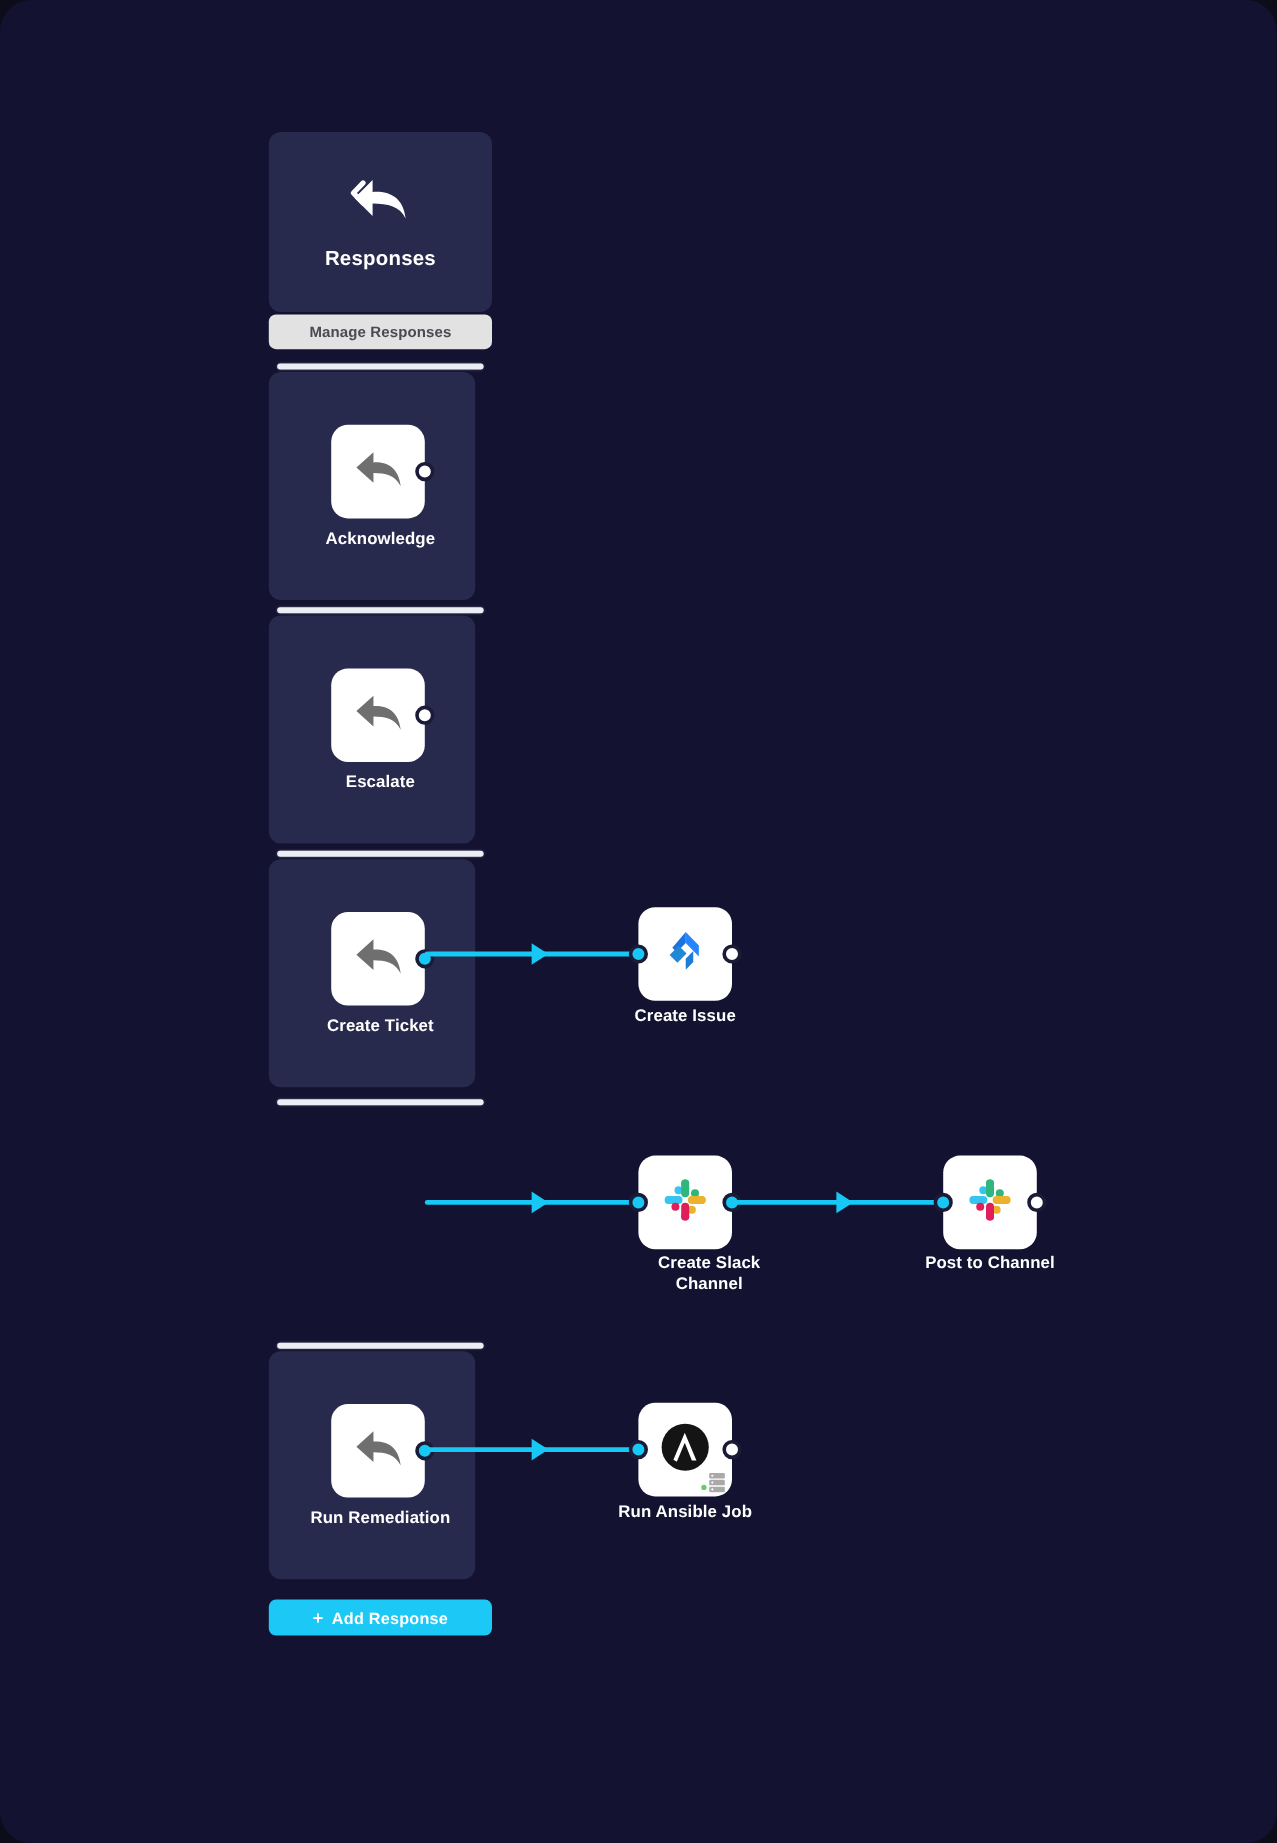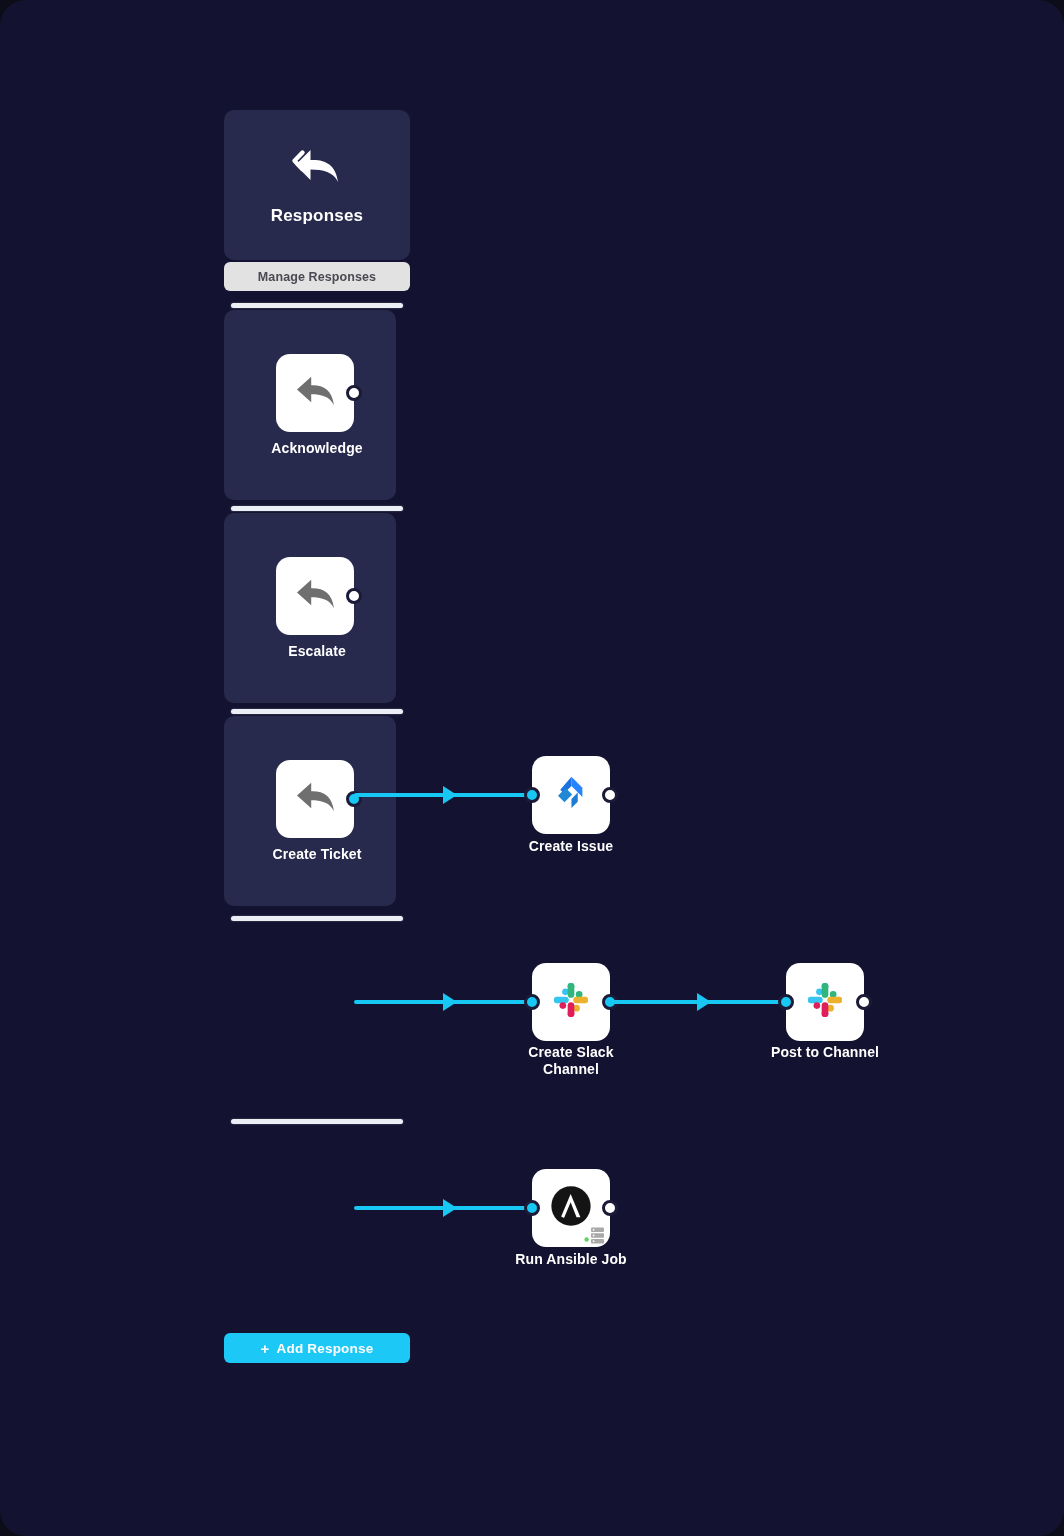--- a/index.html
+++ b/index.html
@@ -271,21 +271,21 @@
           <g fill="#E01E5A">
             <rect x="22.5" y="41" width="9" height="9" rx="4.5"></rect>
             <rect x="22.5" y="30" width="9" height="20" rx="4.5"></rect>
             <rect x="11.5" y="30" width="9" height="9" rx="4.5"></rect>
           </g>
         </svg>
       </span>
       <span class="port in cyan"></span>
       <span class="port out cyan"></span>
     </div>
-    <div class="node-label" style="left:478px;top:1044px;width:186px">Create Slack
+    <div class="node-label" style="left:498px;top:1044px;width:186px">Create Slack
 Channel</div>
 
     <div class="edge" style="left:608px;top:1000px;width:180px"></div>
     <div class="edge-arrow" style="left:697px;top:1002px"></div>
 
     <div class="node" style="left:786px;top:963px">
       <span>
         <svg viewBox="0 0 54 54" width="40" height="40">
           <g fill="#36C5F0">
             <rect x="4" y="22.5" width="9" height="9" rx="4.5"></rect>
@@ -307,20 +307,31 @@
             <rect x="22.5" y="30" width="9" height="20" rx="4.5"></rect>
             <rect x="11.5" y="30" width="9" height="9" rx="4.5"></rect>
           </g>
         </svg>
       </span>
       <span class="port in cyan"></span>
       <span class="port out white"></span>
     </div>
     <div class="node-label" style="left:732px;top:1044px;width:186px">Post to Channel</div>
 
+    <div class="resp-group" style="top:1126px;height:190px">
+      <div class="node" style="left:52px;top:44px">
+        <span>
+          <svg viewBox="0 0 44 38" width="42" height="36">
+            <path d="M18 4 L18 13 C31 12.5 40 18 42 34 C37.5 24.5 28.5 22.3 18 22.3 L18 31 L3 17.5 Z" fill="#6f6f6f"></path>
+          </svg>
+        </span>
+        <span class="port out cyan"></span>
+      </div>
+      <div class="node-label" style="left:0;top:130px;width:186px">Run Remediation</div>
+    </div>
 
     <div class="edge" style="left:354px;top:1206px;width:180px"></div>
     <div class="edge-arrow" style="left:443px;top:1208px"></div>
 
     <div class="node" style="left:532px;top:1169px">
       <span>
         <svg viewBox="0 0 56 56" width="50" height="50">
           <circle cx="28" cy="28" r="22" fill="#141414"></circle>
           <path d="M27.6 14.5 L38.5 40.5 L34.2 40.5 L27.6 23.8 L20.2 41.5 L17.0 39.8 Z" fill="#ffffff"></path>
         </svg>

